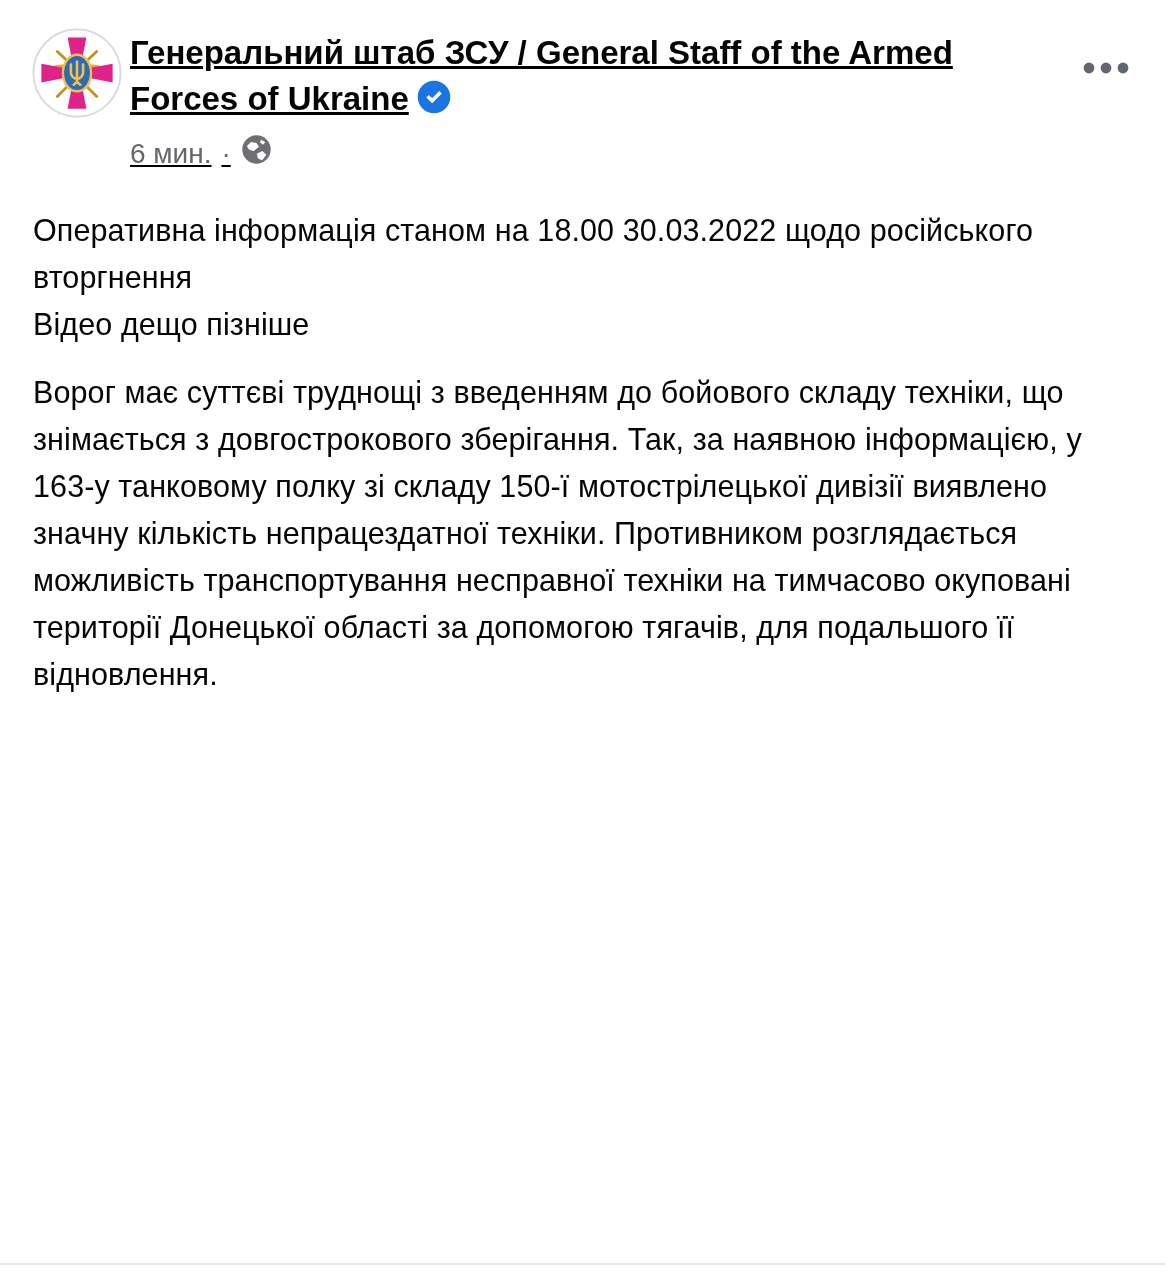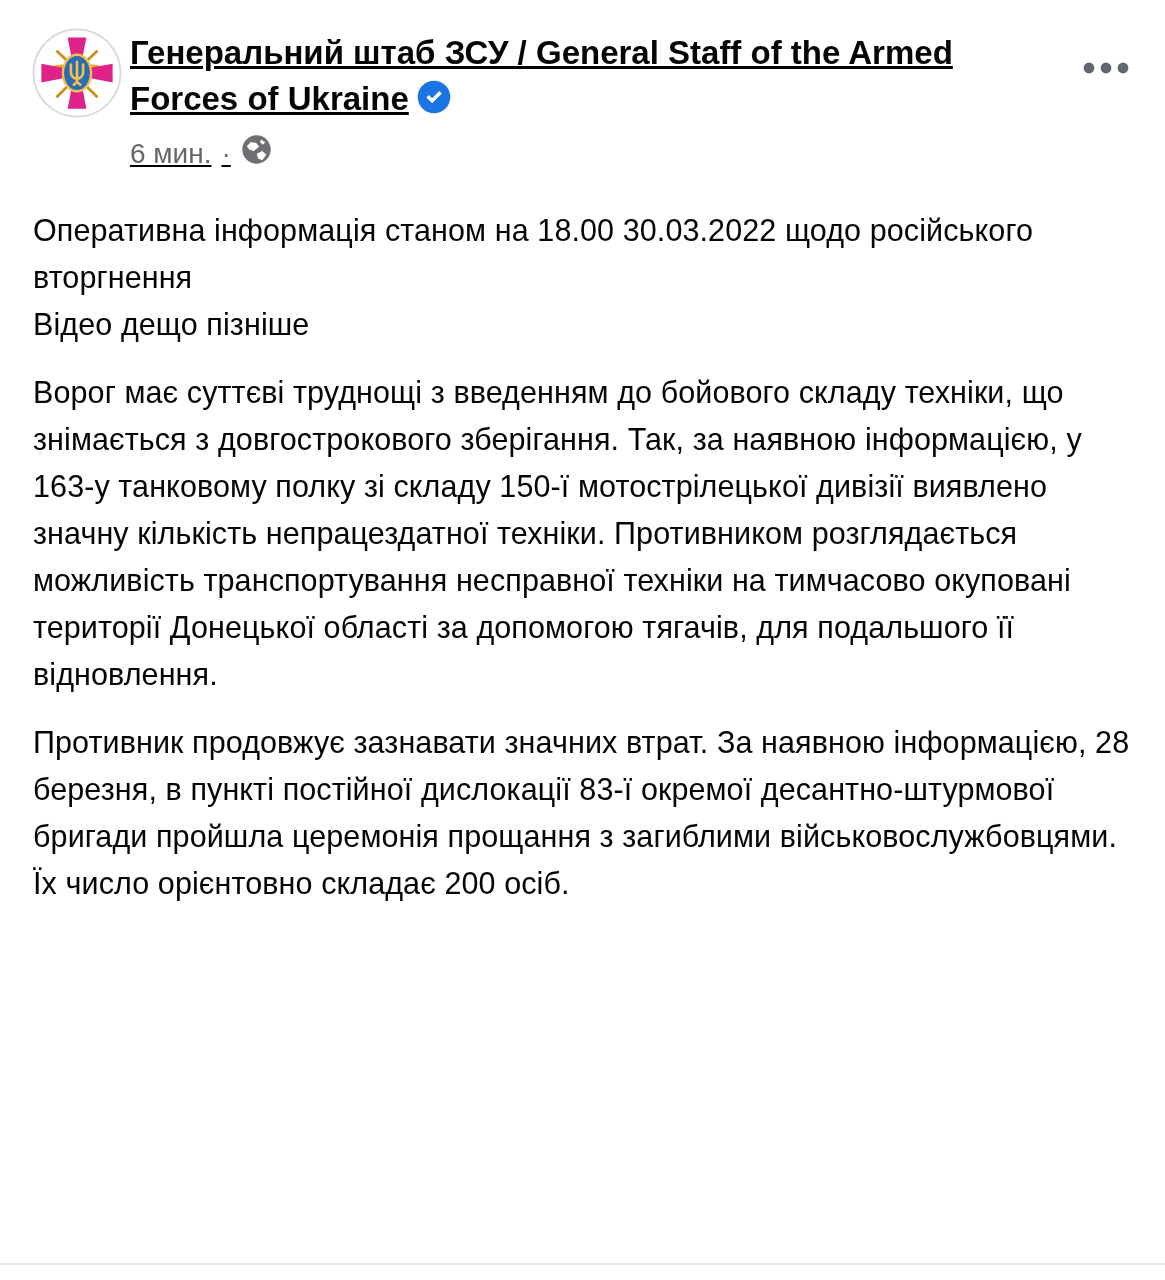--- a/index.html
+++ b/index.html
@@ -166,18 +166,17 @@
         </g>
       </svg>
     </button>
 
   </div>
 
   <div class="post-body">
       <p class="post-paragraph">Оперативна інформація станом на 18.00 30.03.2022 щодо російського вторгнення
 Відео дещо пізніше</p>
       <p class="post-paragraph">Ворог має суттєві труднощі з введенням до бойового складу техніки, що знімається з довгострокового зберігання. Так, за наявною інформацією, у 163-у танковому полку зі складу 150-ї мотострілецької дивізії виявлено значну кількість непрацездатної техніки. Противником розглядається можливість транспортування несправної техніки на тимчасово окуповані території Донецької області за допомогою тягачів, для подальшого її відновлення.</p>
-      <p class="post-paragraph">Противник продовжує зазнавати значних втрат. За наявною інформацією, 28 березня, в пункті постійної дислокації 83-ї окремої десантно-штурмової бригади пройшла церемонія прощання з загиблими військовослужбовцями. Їх число орієнтовно складає 200 осіб.</p>
     </div>
 
   <div class="post-divider"></div>
 
 </div>
 
 </body></html>

